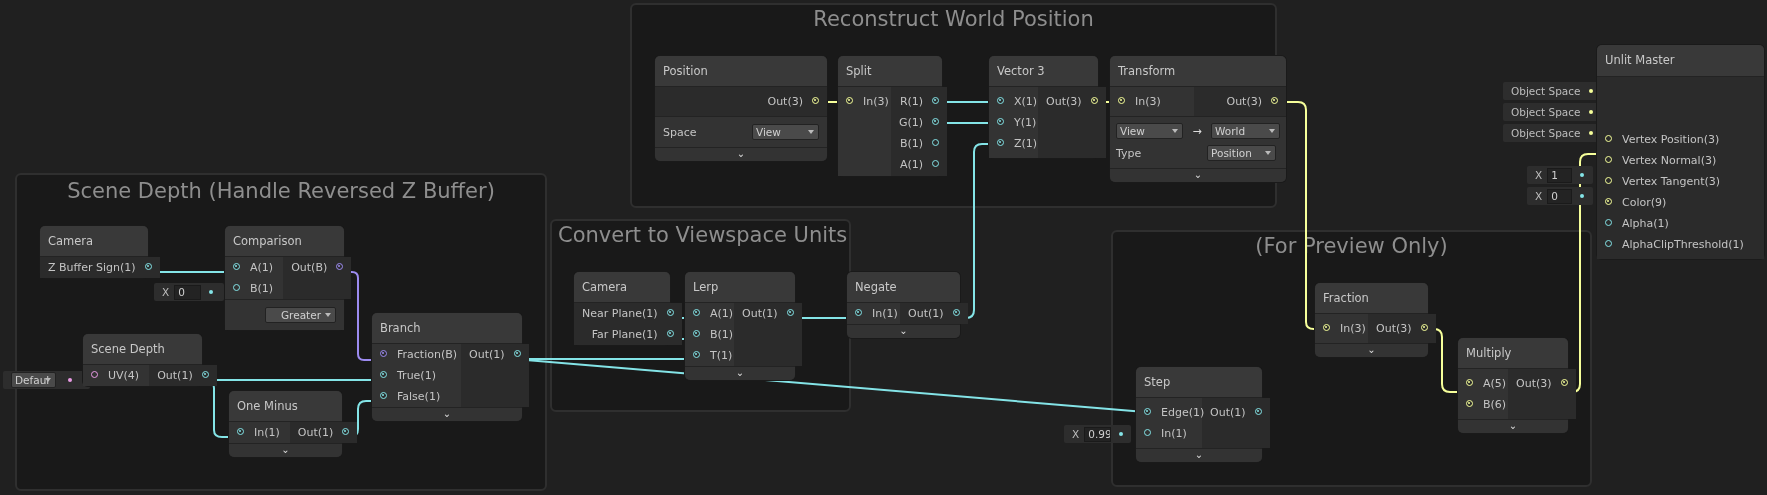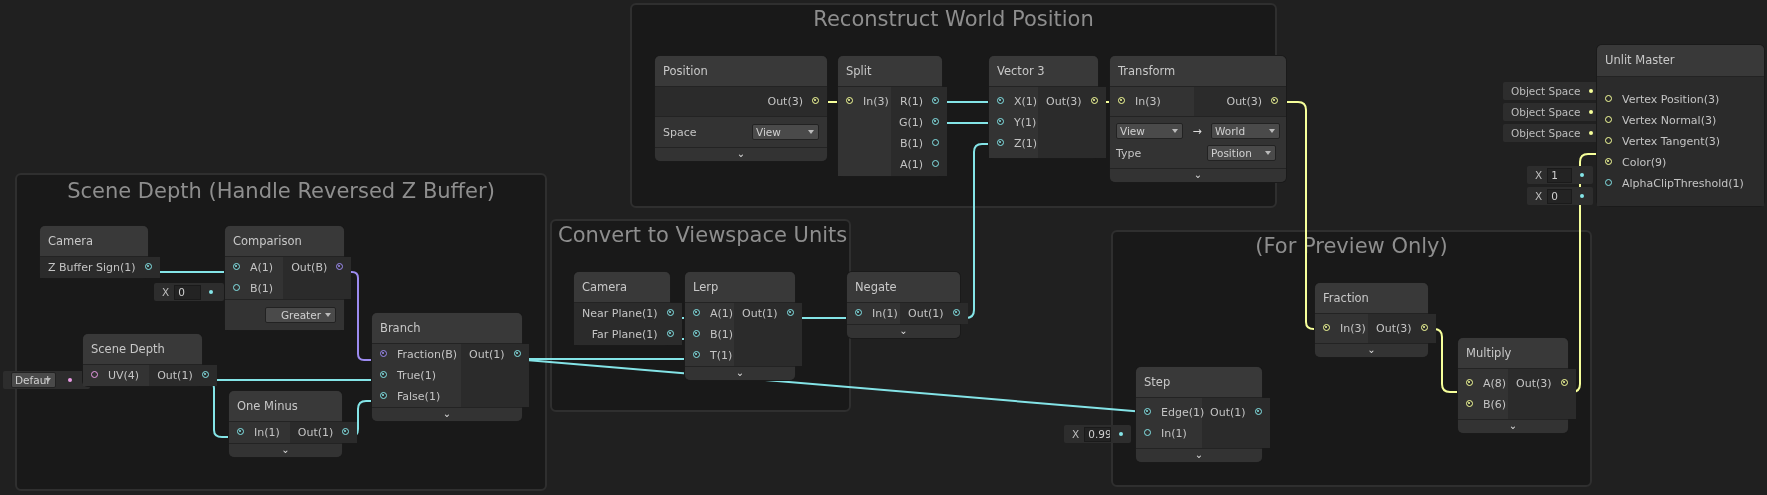--- a/index.html
+++ b/index.html
@@ -295,21 +295,21 @@
       <div class="port out"><span>Out(1)</span><span class="dot c-float filled"></span></div>
     </div>
   </div>
   <div class="expander">⌄</div>
 </div>
 
 <div class="node" style="left:1458px;top:338px;width:110px;">
   <div class="node-title">Multiply</div>
   <div class="ports">
     <div class="pin-col" style="width:50px;padding:4px 0;">
-      <div class="port in"><span class="dot c-vec3 filled"></span><span>A(8)</span></div>
+      <div class="port in"><span class="dot c-vec3 filled"></span><span>A(5)</span></div>
       <div class="port in"><span class="dot c-vec3 filled"></span><span>B(6)</span></div>
     </div>
     <div class="pout-col" style="padding-top:4px;">
       <div class="port out"><span>Out(3)</span><span class="dot c-vec3 filled"></span></div>
     </div>
   </div>
   <div class="expander">⌄</div>
 </div>
 
 <div class="inline-field label-only" style="left:1503px;top:82px;width:88px;">
@@ -331,21 +331,22 @@
 </div>
 <div class="inline-field" style="left:1527px;top:187px;width:66px;">
   <span class="xl">X</span>
   <span class="val" style="width:20px;">0</span>
   <span class="pdot" style="background:#84e4e7;"></span>
 </div>
 
 <div class="node" style="left:1597px;top:45px;width:167px;">
   <div class="node-title" style="height:31px;line-height:31px;">Unlit Master</div>
   <div class="ports">
-    <div class="pin-col" style="width:100%;background:#2b2b2b;padding:12px 0;">
+    <div class="pin-col" style="width:100%;background:#2b2b2b;padding:4px 0;margin-top:48px;">
       <div class="port in"><span class="dot c-vec3"></span><span>Vertex Position(3)</span></div>
       <div class="port in"><span class="dot c-vec3"></span><span>Vertex Normal(3)</span></div>
       <div class="port in"><span class="dot c-vec3"></span><span>Vertex Tangent(3)</span></div>
       <div class="port in"><span class="dot c-vec3 filled"></span><span>Color(9)</span></div>
+      <div class="port in"><span class="dot c-float"></span><span>Alpha(1)</span></div>
       <div class="port in"><span class="dot c-float"></span><span>AlphaClipThreshold(1)</span></div>
     </div>
   </div>
 </div>
 
 </body></html>

